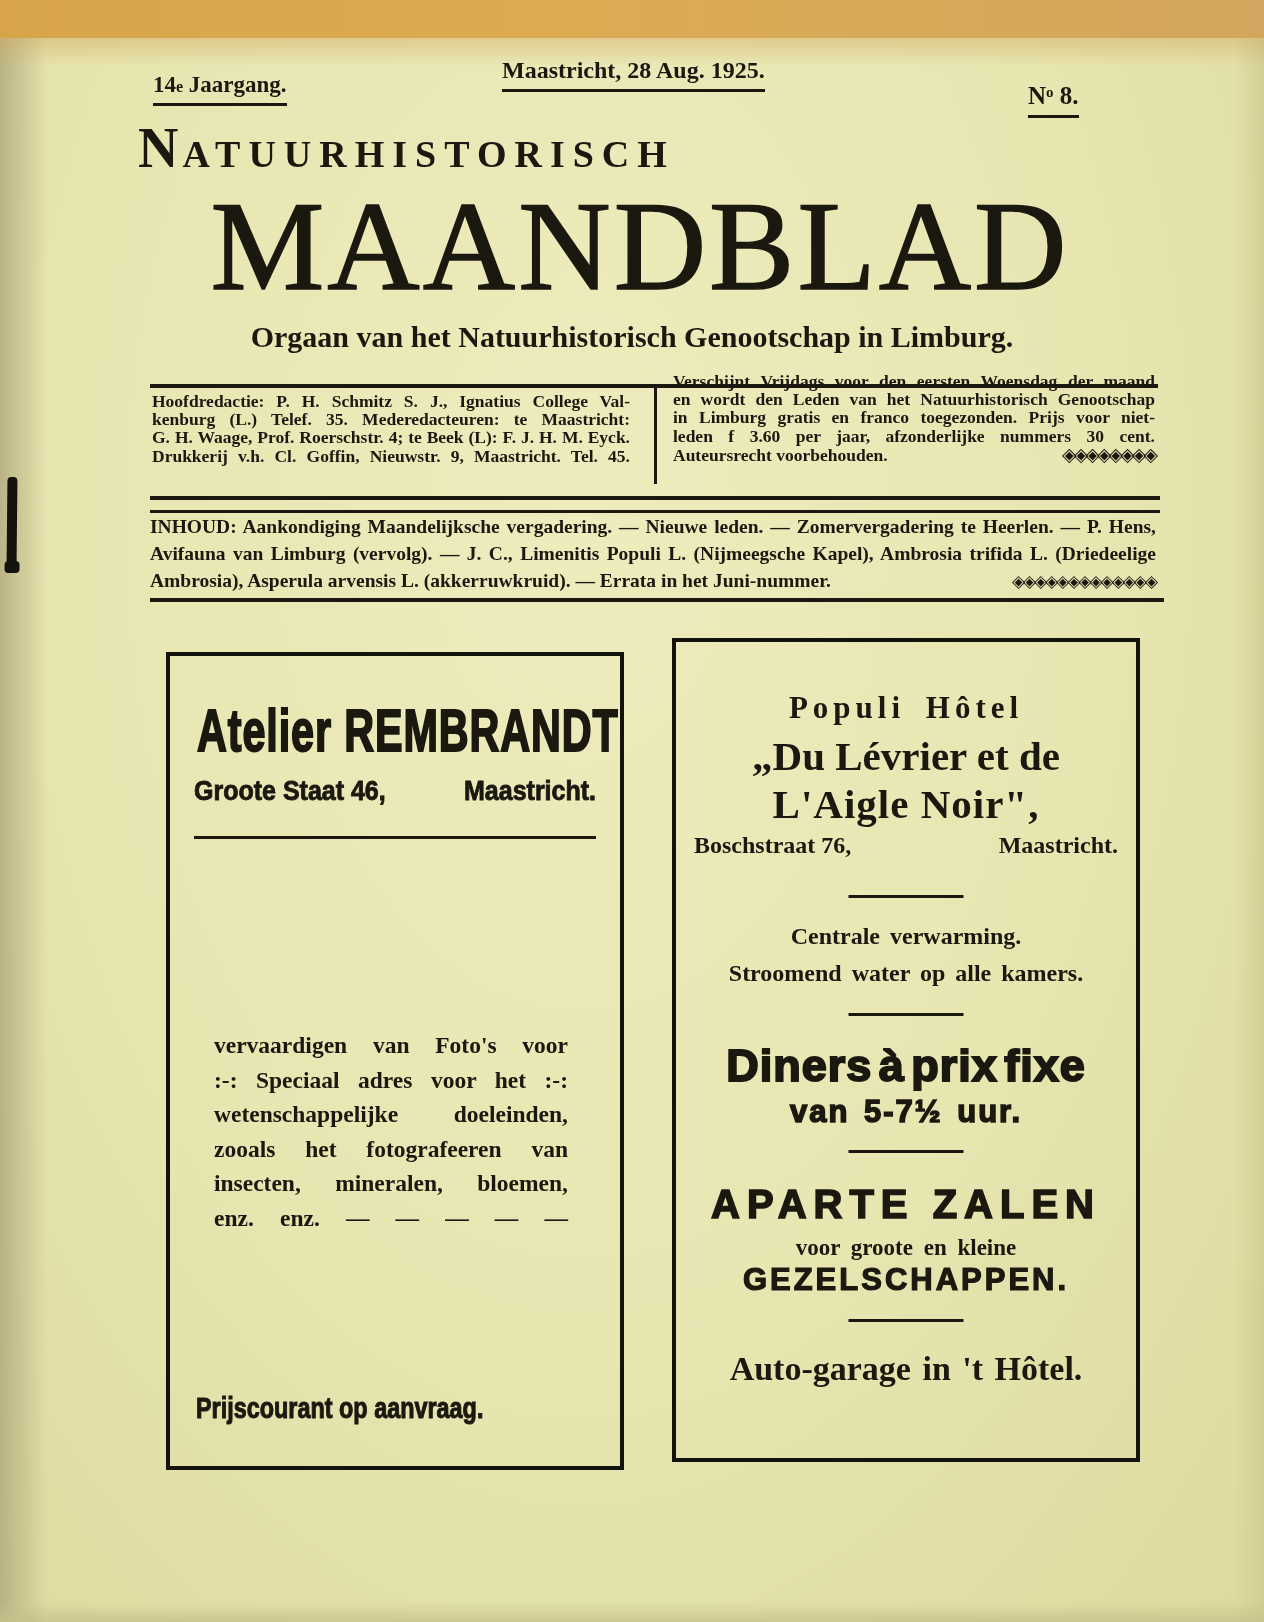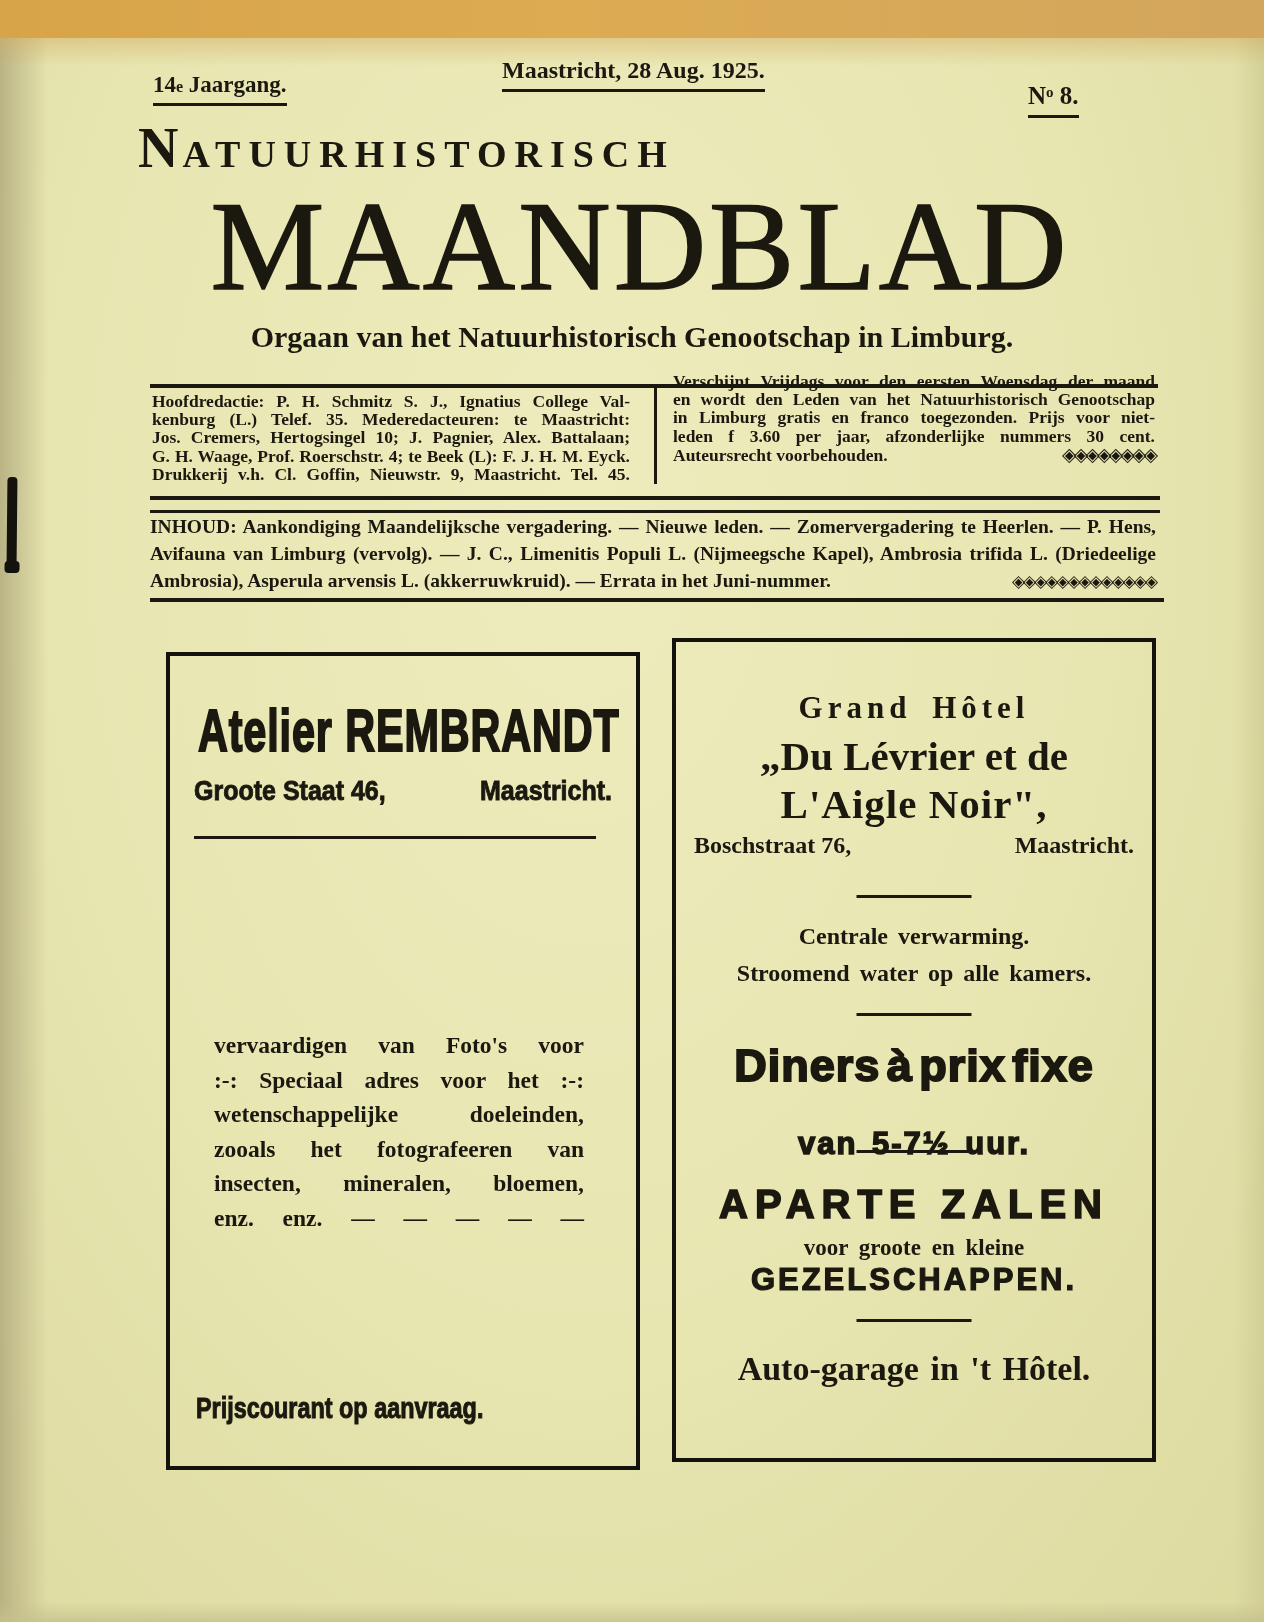--- a/index.html
+++ b/index.html
@@ -62,21 +62,21 @@
   .double-rule { left:150px; top:496px; width:1010px; height:10px; position:absolute;
          border-top:4px solid #1b1810; border-bottom:3px solid #1b1810; }
 
   
   .contents { position:absolute; left:150px; top:513px; width:1006px;
          font-size:19.5px; line-height:27px; font-weight:bold; }
   .contents .orn { font-size:17px; letter-spacing:-2px; }
   .rule-mid { left:150px; top:598px; width:1014px; height:4px; }
 
   
-  .ad-box { position:absolute; border:4px solid #14120c;padding-left:16px; }
+  .ad-box { position:absolute; border:4px solid #14120c; }
   .ad-left  { left:166px; top:652px; width:450px; height:810px; }
   .ad-right { left:672px; top:638px; width:460px; height:816px; }
   .fat { font-family:"Liberation Sans", sans-serif; font-weight:bold;
          -webkit-text-stroke:1px #1b1810; }
   .abs { position:absolute; }
 
   
   .rem-name { left:0; top:40px; width:100%; text-align:center; font-size:47px;
          transform:scale(.88,1.26); transform-origin:center top;
          -webkit-text-stroke:1.6px #1b1810; white-space:nowrap; letter-spacing:1px; }
@@ -95,21 +95,21 @@
   .hot-lev   { top:90px; font-size:41px; font-weight:bold; }
   .hot-aigle { top:138px; font-size:41px; font-weight:bold; letter-spacing:1px; }
   .hot-addr  { top:190px; box-sizing:border-box; padding:0 18px; display:flex;
                justify-content:space-between; font-size:24px; font-weight:bold; }
   .hr-short { left:50%; transform:translateX(-50%); width:115px; height:3px; background:#1b1810; }
   .hot-div1 { top:253px; } .hot-div2 { top:371px; } .hot-div3 { top:508px; } .hot-div4 { top:677px; }
   .hot-feat1 { top:281px; font-size:24px; font-weight:bold; word-spacing:4px; }
   .hot-feat2 { top:318px; font-size:24px; font-weight:bold; word-spacing:4px; }
   .hot-din1 { top:398px; font-size:45px; word-spacing:-7px; letter-spacing:1px;
               -webkit-text-stroke:2px #1b1810; }
-  .hot-din2 { top:452px; font-size:31px; letter-spacing:2px; word-spacing:4px;margin-top:32px;
+  .hot-din2 { top:452px; font-size:31px; letter-spacing:2px; word-spacing:4px;
               -webkit-text-stroke:1.5px #1b1810; }
   .hot-zal1 { top:540px; font-size:40px; letter-spacing:7px; -webkit-text-stroke:1.6px #1b1810; }
   .hot-zal2 { top:593px; font-size:23px; font-weight:bold; word-spacing:5px; }
   .hot-zal3 { top:620px; font-size:31px; letter-spacing:3px; -webkit-text-stroke:1.2px #1b1810; }
   .hot-garage { top:708px; font-size:34px; font-weight:bold; word-spacing:3px; }
 </style>
 </head>
 <body>
 
 <div class="page">
@@ -123,21 +123,20 @@
   <div class="mh mh-issue"><span>N</span><span class="sup-o">o</span><span> 8.</span></div>
 
   <div class="kicker"><span class="kicker-initial">N</span><span>ATUURHISTORISCH</span></div>
   <div class="main-title">MAANDBLAD</div>
   <div class="subtitle">Orgaan van het Natuurhistorisch Genootschap in Limburg.</div>
 
   <div class="ink rule-top"></div>
   <div class="ed-col ed-left">
     <div class="jline">Hoofdredactie: P. H. Schmitz S. J., Ignatius College Val-</div>
     <div class="jline">kenburg (L.) Telef. 35. Mederedacteuren: te Maastricht:</div>
-    <div class="jline">Jos. Cremers, Hertogsingel 10; J. Pagnier, Alex. Battalaan;</div>
     <div class="jline">G. H. Waage, Prof. Roerschstr. 4; te Beek (L): F. J. H. M. Eyck.</div>
     <div class="jline">Drukkerij v.h. Cl. Goffin, Nieuwstr. 9, Maastricht. Tel. 45.</div>
   </div>
   <div class="ink ed-divider"></div>
   <div class="ed-col ed-right">
     <div class="jline">Verschijnt Vrijdags voor den eersten Woensdag der maand</div>
     <div class="jline">en wordt den Leden van het Natuurhistorisch Genootschap</div>
     <div class="jline">in Limburg gratis en franco toegezonden. Prijs voor niet-</div>
     <div class="jline">leden f 3.60 per jaar, afzonderlijke nummers 30 cent.</div>
     <div class="flexline">
@@ -169,21 +168,21 @@
       <div class="jline">:-: Speciaal adres voor het :-:</div>
       <div class="jline">wetenschappelijke doeleinden,</div>
       <div class="jline">zooals het fotografeeren van</div>
       <div class="jline">insecten, mineralen, bloemen,</div>
       <div class="jline">enz. enz. — — — — —</div>
     </div>
     <div class="abs fat rem-footer">Prijscourant op aanvraag.</div>
   </div>
 
   <div class="ad-box ad-right">
-    <div class="abs ctr hot-grand">Grand Hôtel</div>
+    <div class="abs ctr hot-grand">Populi Hôtel</div>
     <div class="abs ctr hot-lev">„Du Lévrier et de</div>
     <div class="abs ctr hot-aigle">L'Aigle Noir",</div>
     <div class="abs ctr hot-addr">
       <span>Boschstraat 76,</span>
       <span>Maastricht.</span>
     </div>
     <div class="abs hr-short hot-div1"></div>
     <div class="abs ctr hot-feat1">Centrale verwarming.</div>
     <div class="abs ctr hot-feat2">Stroomend water op alle kamers.</div>
     <div class="abs hr-short hot-div2"></div>

